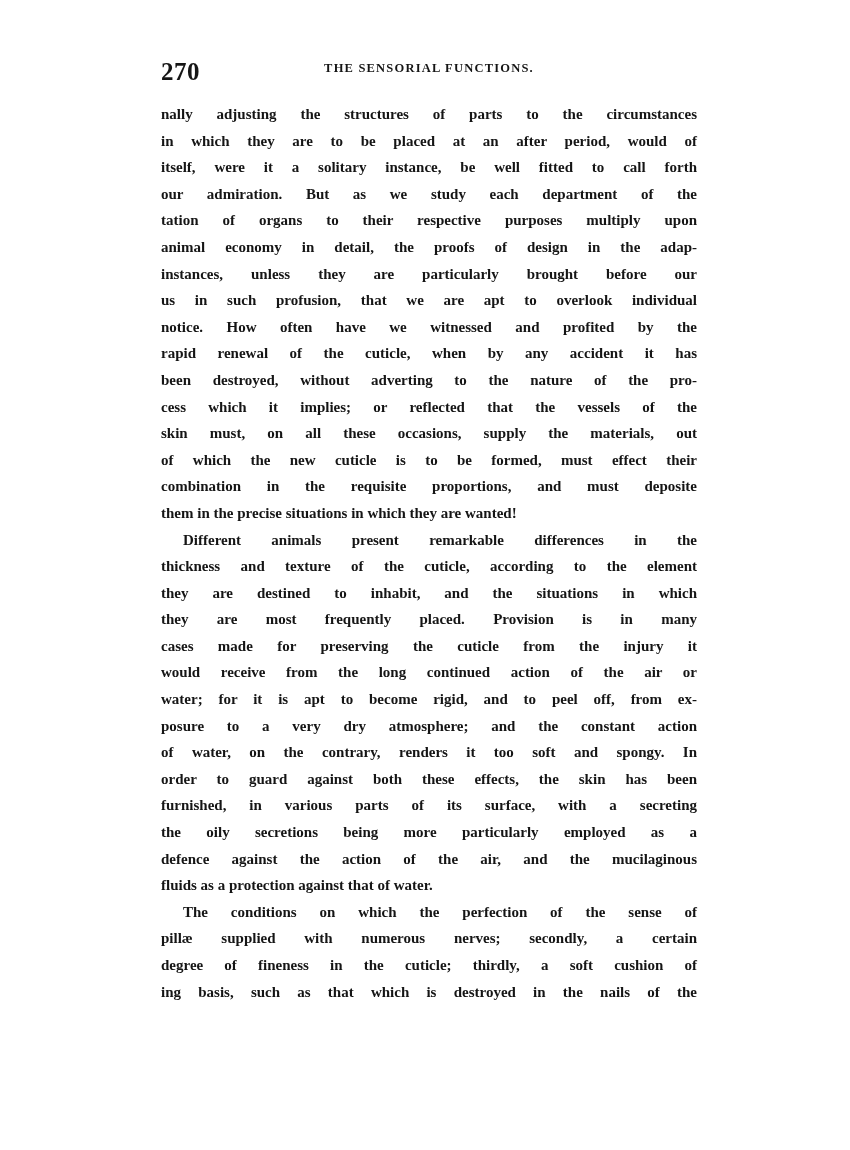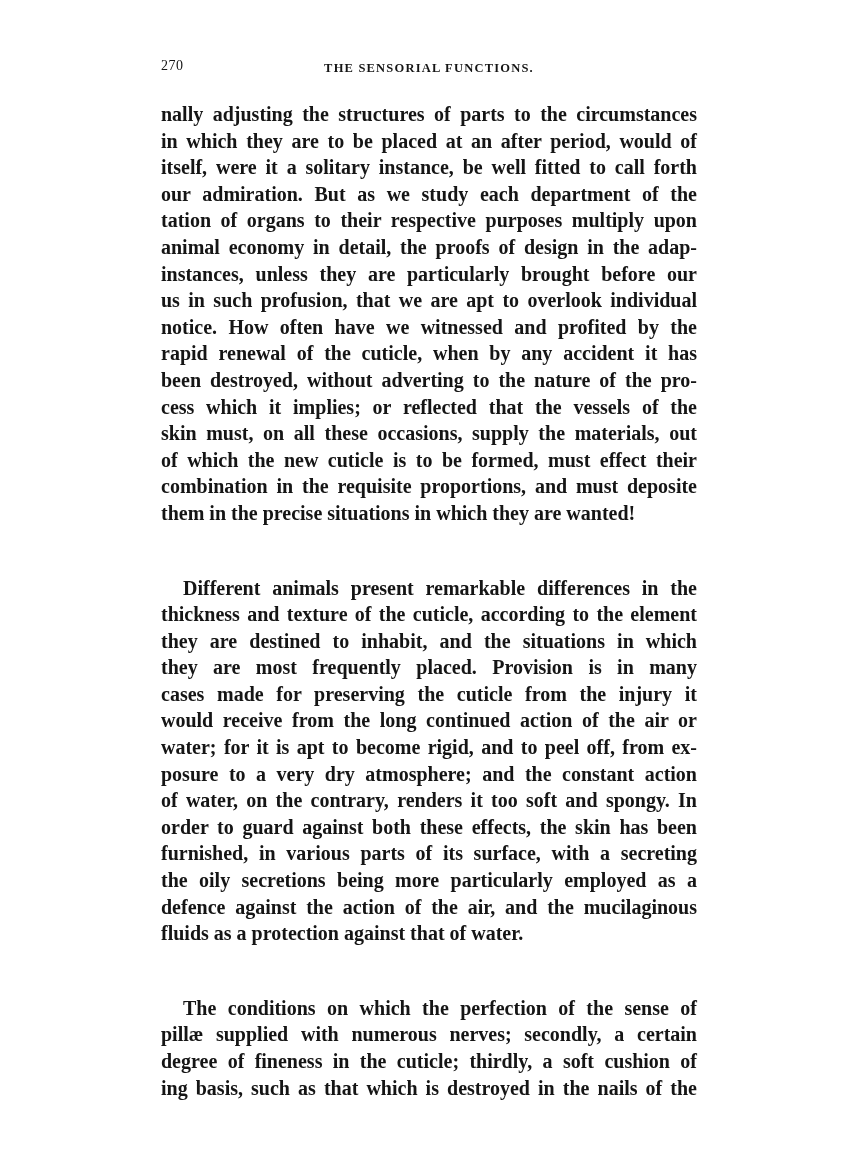--- a/index.html
+++ b/index.html
@@ -4,31 +4,31 @@
 <style>
   html, body { margin: 0; padding: 0; }
   body {
     width: 850px; height: 1150px; background: #ffffff;
     position: relative; overflow: hidden;
     font-family: "Liberation Serif", "DejaVu Serif", serif;
     color: #151515;
   }
   .page { position: absolute; left: 161px; top: 58px; width: 536px; }
   .running-head { position: relative; height: 30px; }
-  .page-number { position: absolute; left: 0; top: 0; font-weight: normal; font-size: 14px; letter-spacing: 0.5px; }
+  .page-number { position: absolute; left: 0; top: 0; font-weight: bold; font-size: 25px; letter-spacing: 0.5px; }
   .running-title { position: absolute; left: 0; right: 0; top: 3px; text-align: center; font-size: 12.5px; letter-spacing: 1.2px; font-weight: bold; }
   .body { margin-top: 13px; }
   .line {
     display: block; height: 26.6px; line-height: 26.6px;
-    font-size: 20px; white-space: nowrap;
+    font-size: 15px; white-space: nowrap;
     text-align: justify; text-align-last: justify;
     font-weight: bold;
   }
   .line.last { text-align-last: left; }
-  .line.indent { padding-left: 22px; margin-top: 48px; }
+  .line.indent { padding-left: 22px; }
 </style>
 </head>
 <body>
 
 <div class="page">
   <div class="running-head">
     <span class="page-number">270</span>
     <span class="running-title">THE SENSORIAL FUNCTIONS.</span>
   </div>
   <div class="body">

